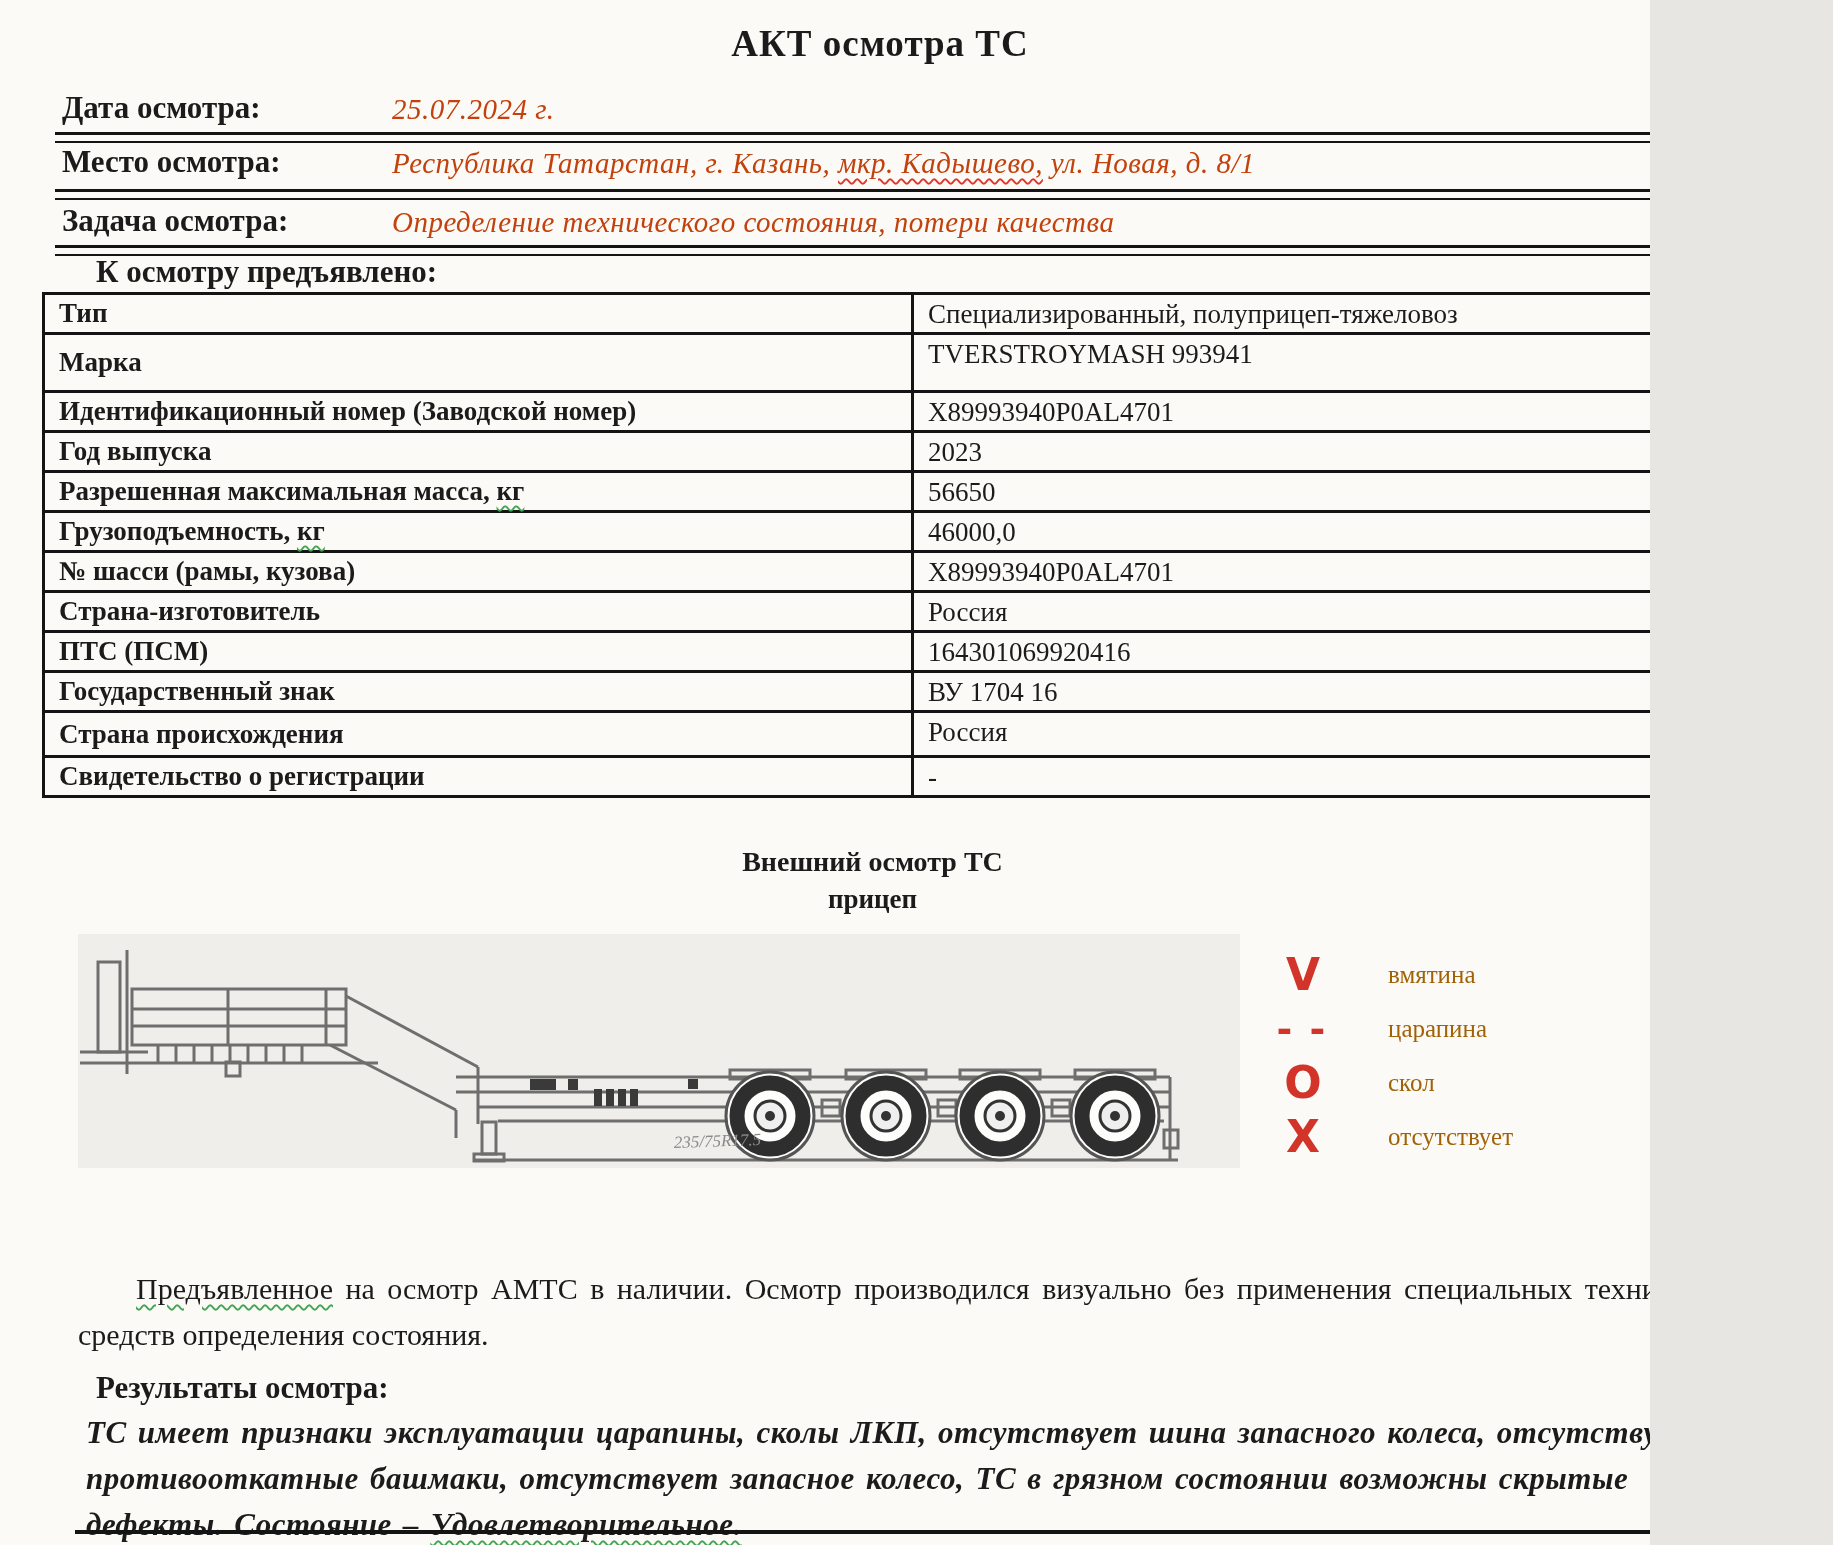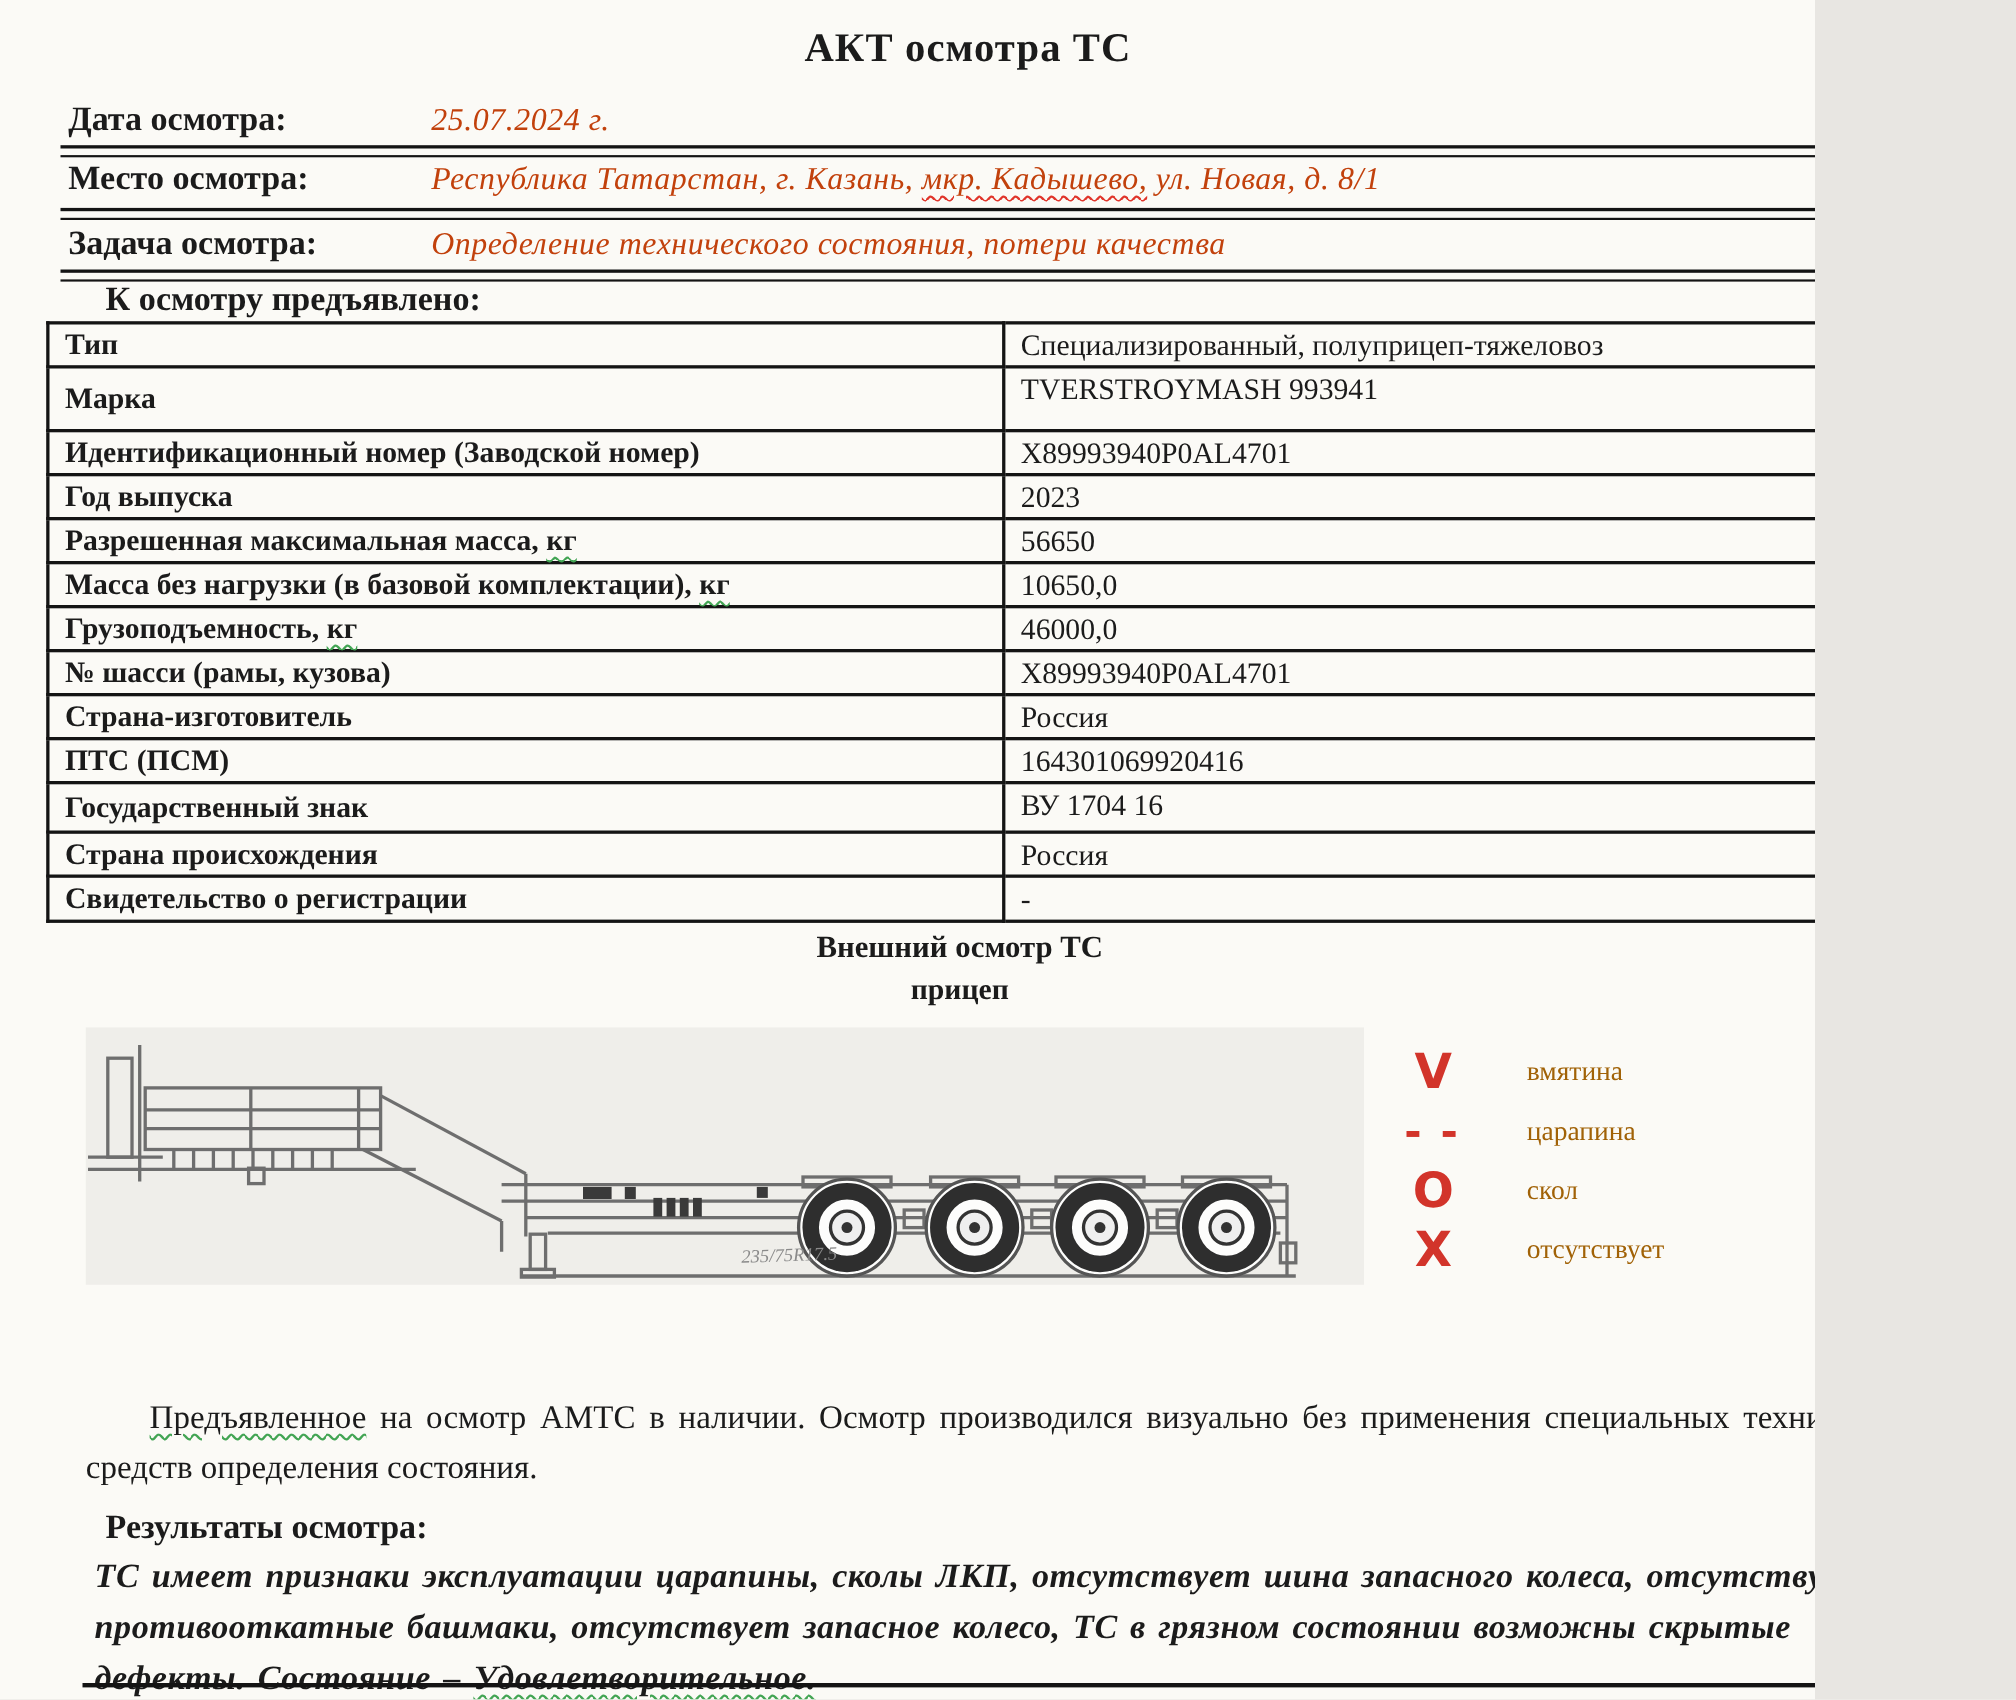--- a/index.html
+++ b/index.html
@@ -110,24 +110,20 @@
           <td class="lbl"><span>Идентификационный номер (Заводской  номер)</span> <span class="sq-green"></span></td>
           <td class="val">X89993940P0AL4701</td>
         </tr>
       <tr>
           <td class="lbl"><span>Год выпуска</span> <span class="sq-green"></span></td>
           <td class="val">2023</td>
         </tr>
       <tr>
           <td class="lbl"><span>Разрешенная максимальная масса,</span> <span class="sq-green">кг</span></td>
           <td class="val">56650</td>
-        </tr>
-      <tr>
-          <td class="lbl"><span>Масса без нагрузки (в базовой комплектации),</span> <span class="sq-green">кг</span></td>
-          <td class="val">10650,0</td>
         </tr>
       <tr>
           <td class="lbl"><span>Грузоподъемность,</span> <span class="sq-green">кг</span></td>
           <td class="val">46000,0</td>
         </tr>
       <tr>
           <td class="lbl"><span>№ шасси (рамы, кузова)</span> <span class="sq-green"></span></td>
           <td class="val">X89993940P0AL4701</td>
         </tr>
       <tr>

